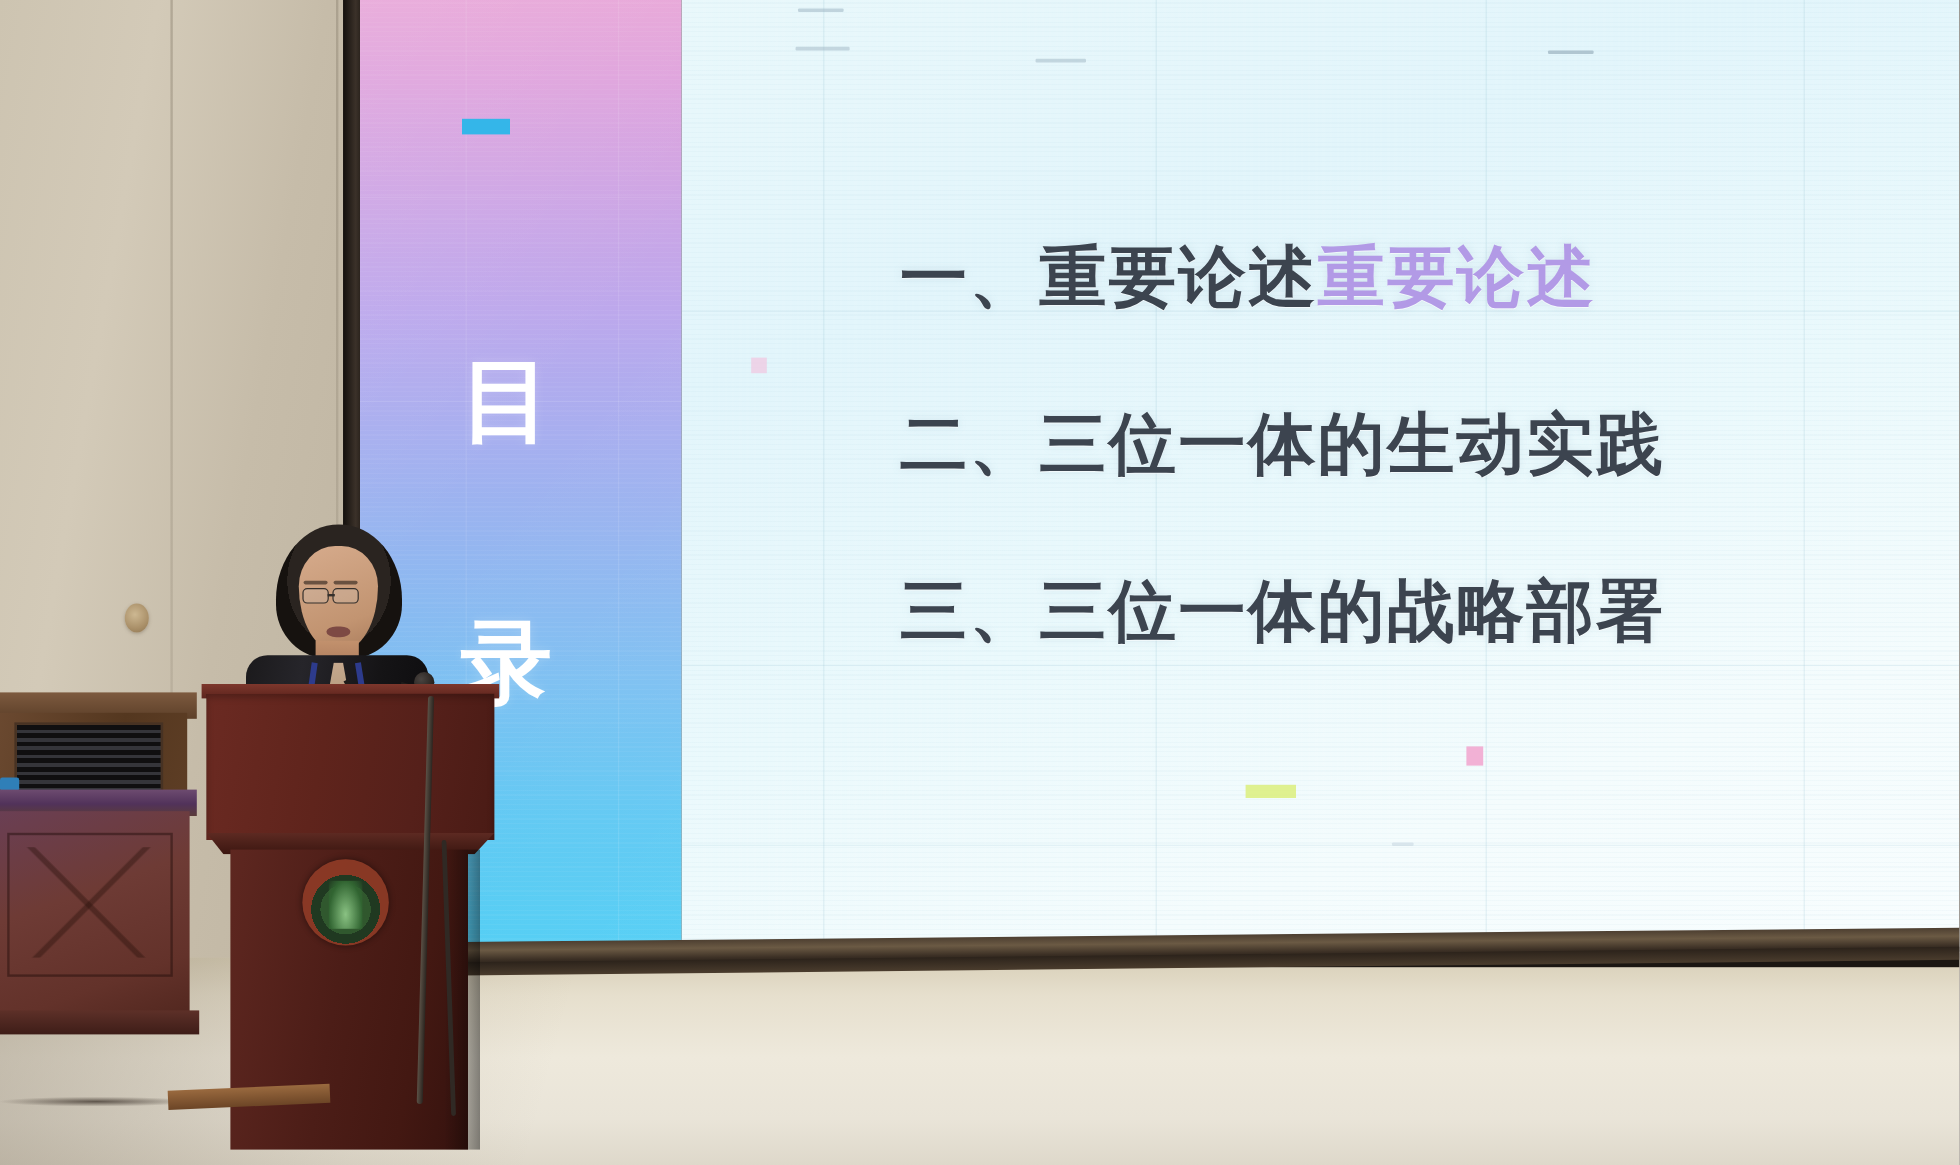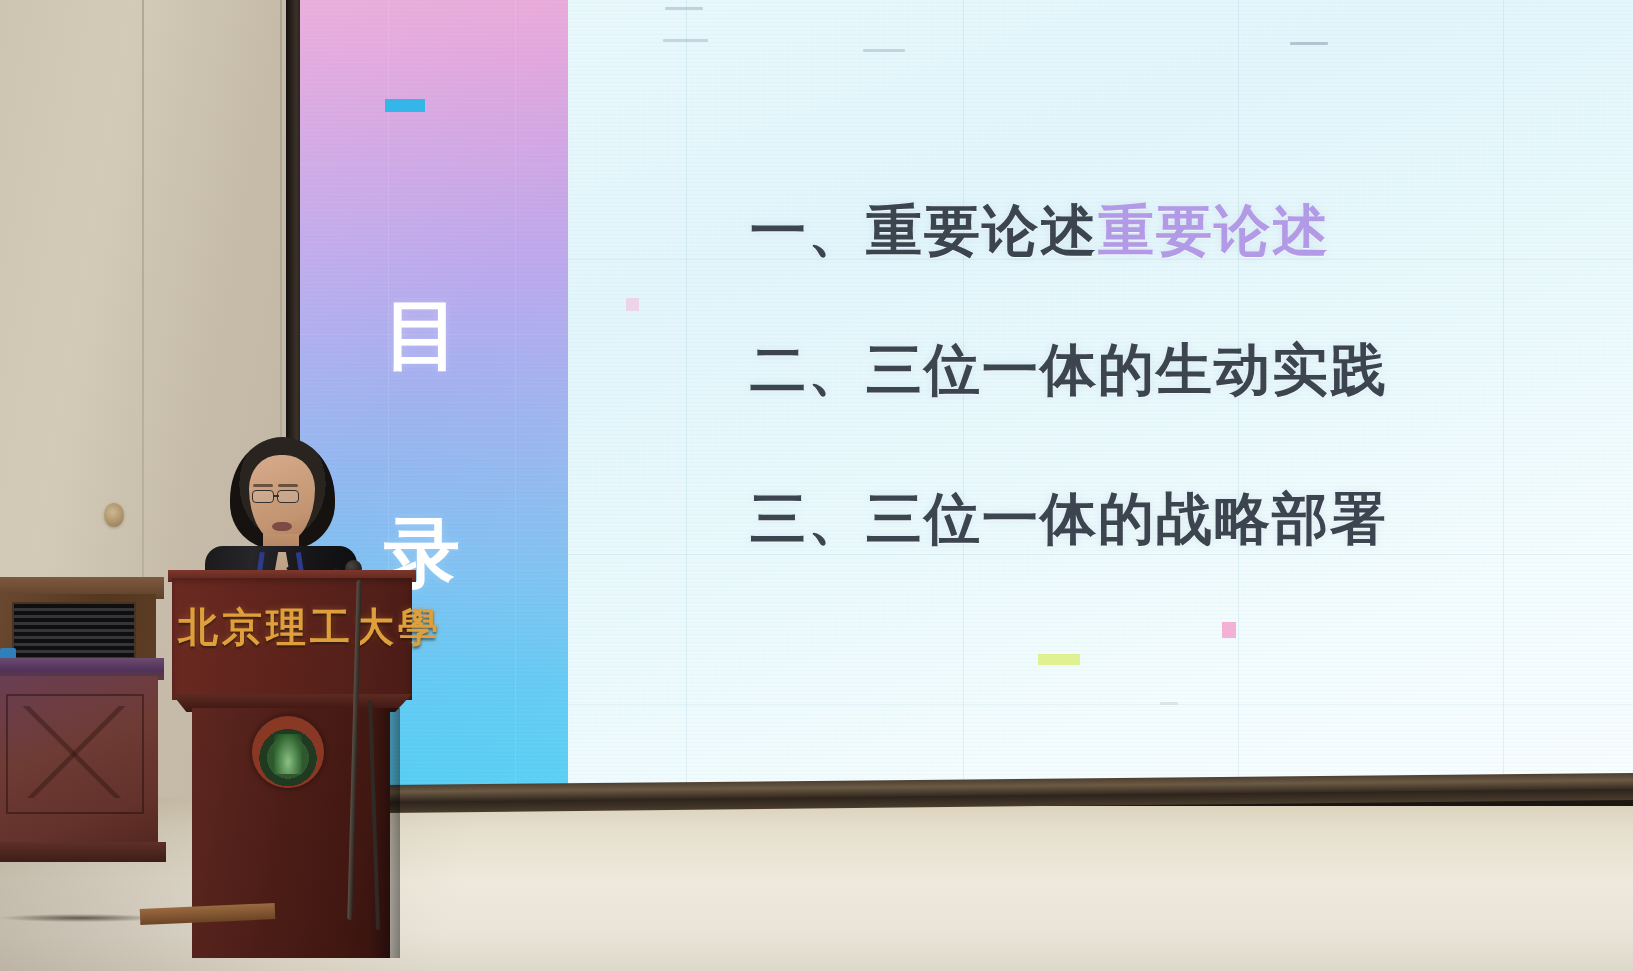--- a/index.html
+++ b/index.html
@@ -98,21 +98,21 @@
   .acc-line { position:absolute; height:3px; border-radius:1px; }
 
   .menu { position:absolute; left:182px; top:0; width:860px; }
   .menu-item {
     position:absolute; left:0; white-space:nowrap;
     font-size:56px; font-weight:700; letter-spacing:2px;
     color:#3c444f;
     text-shadow:0 1px 0 rgba(255,255,255,.6), 0 0 8px rgba(130,160,180,.18);
   }
   .menu-item .hl { color:#b29ae6; }
-  .m1 { top:200px; } .m2 { top:339px; } .m3 { top:488px; }
+  .m1 { top:200px; } .m2 { top:339px; } .m3 { top:478px; }
 
   
   .screen-frame-bottom {
     position:absolute; left:286px; top:786px; width:1347px; height:20px;
     background:linear-gradient(to bottom,#4d3f31 0%,#6b5a44 35%,#3c3025 75%,#251d16 100%);
     transform:skewY(-0.55deg); transform-origin:left top;
   }
   .screen-frame-bottom2 {
     position:absolute; left:286px; top:803px; width:1347px; height:11px;
     background:linear-gradient(to bottom,#2c231b,#4a3c2d);
@@ -380,21 +380,20 @@
   <div class="sp-lanyard-l"></div>
   <div class="sp-lanyard-r"></div>
   <div class="sp-badge"></div>
 
   <div class="mic-stem"></div>
   <div class="mic-arm"></div>
   <div class="mic-head"></div>
 
   <div class="pod-top"></div>
   <div class="pod-front"></div>
-  <div class="pod-name">北京理工大學</div>
   <div class="pod-lip"></div>
   <div class="pod-body"></div>
   <div class="pod-emblem"></div>
   <div class="pod-shadow-r"></div>
   <div class="pod-cable"></div>
   <div class="pod-cable2"></div>
   <div class="pod-foot"></div>
 
 </div>
 

